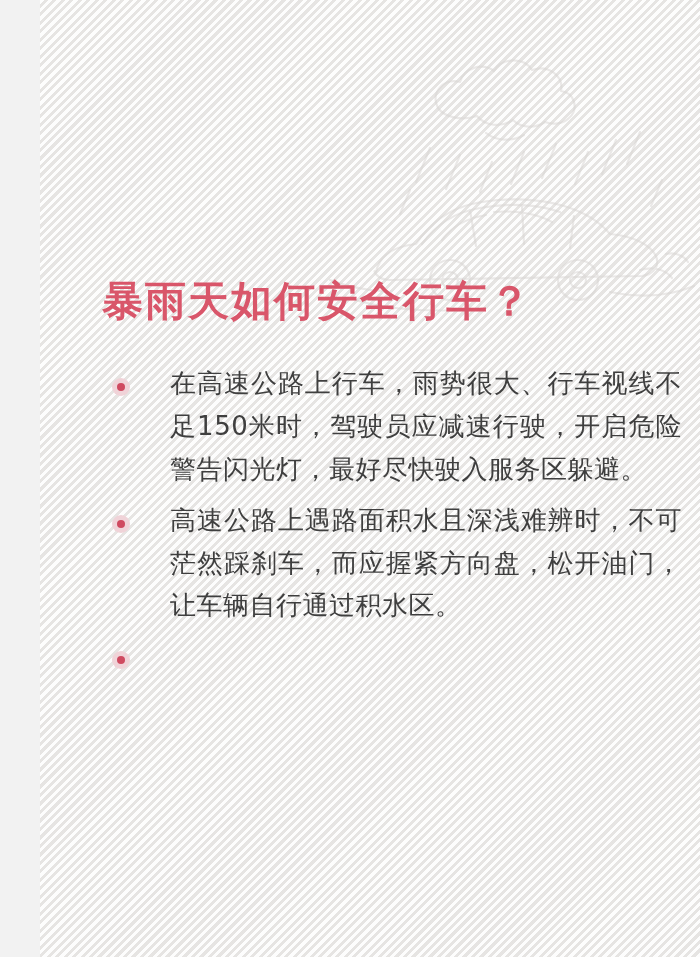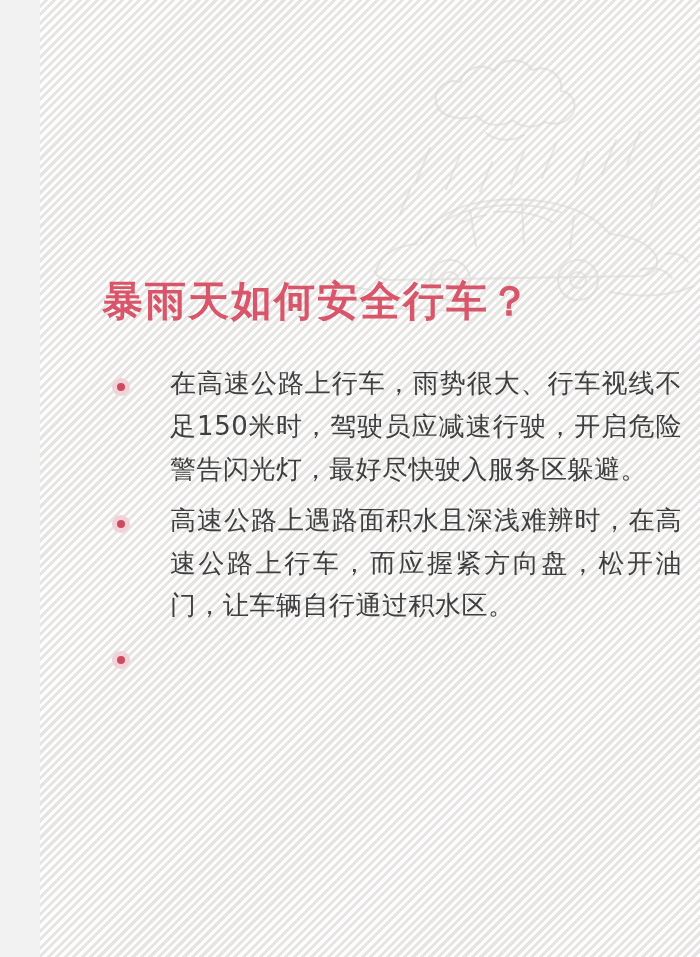--- a/index.html
+++ b/index.html
@@ -160,21 +160,21 @@
       <div class="bullet-cell">
         <div class="bullet"></div>
       </div>
       <div class="item-text">在高速公路上行车，雨势很大、行车视线不足150米时，驾驶员应减速行驶，开启危险警告闪光灯，最好尽快驶入服务区躲避。</div>
     </div>
 
     <div class="item">
       <div class="bullet-cell">
         <div class="bullet"></div>
       </div>
-      <div class="item-text">高速公路上遇路面积水且深浅难辨时，在高速公路上行车，而应握紧方向盘，松开油门，让车辆自行通过积水区。</div>
+      <div class="item-text">高速公路上遇路面积水且深浅难辨时，不可茫然踩刹车，而应握紧方向盘，松开油门，让车辆自行通过积水区。</div>
     </div>
 
     <div class="item">
       <div class="bullet-cell">
         <div class="bullet"></div>
       </div>
     </div>
 
   </div>
 </div>

